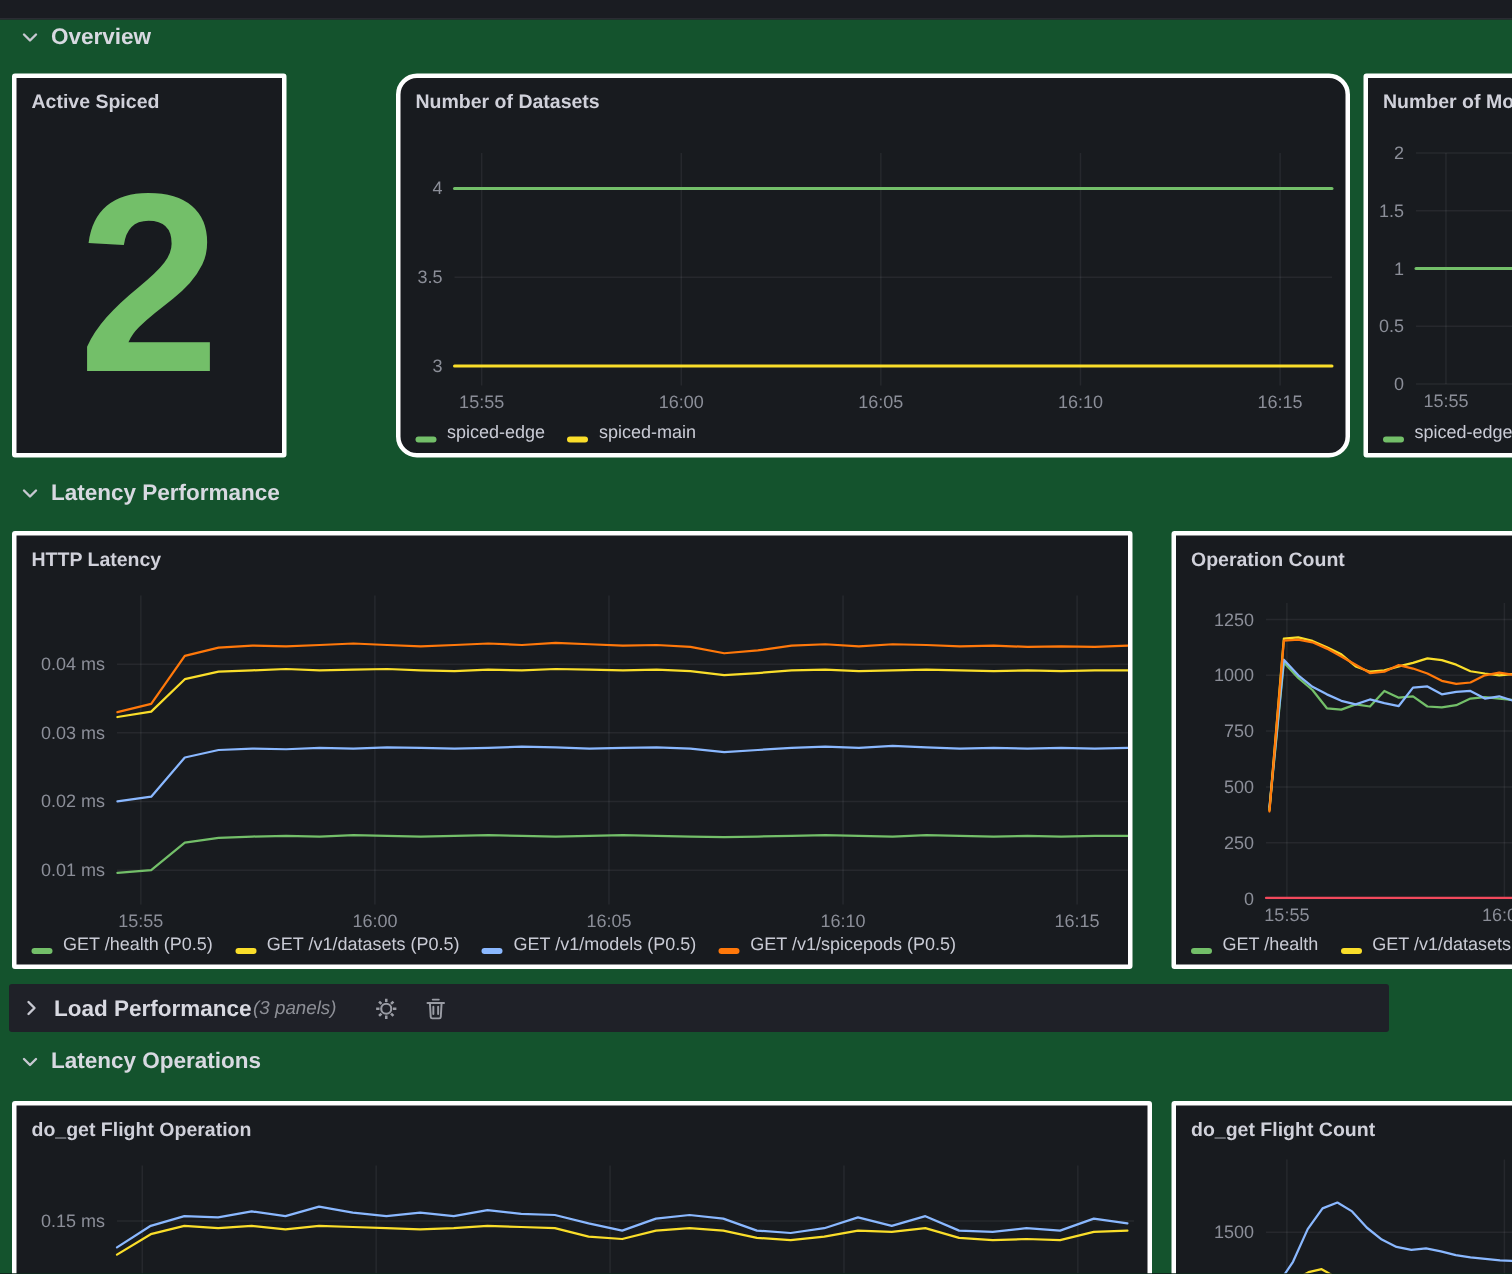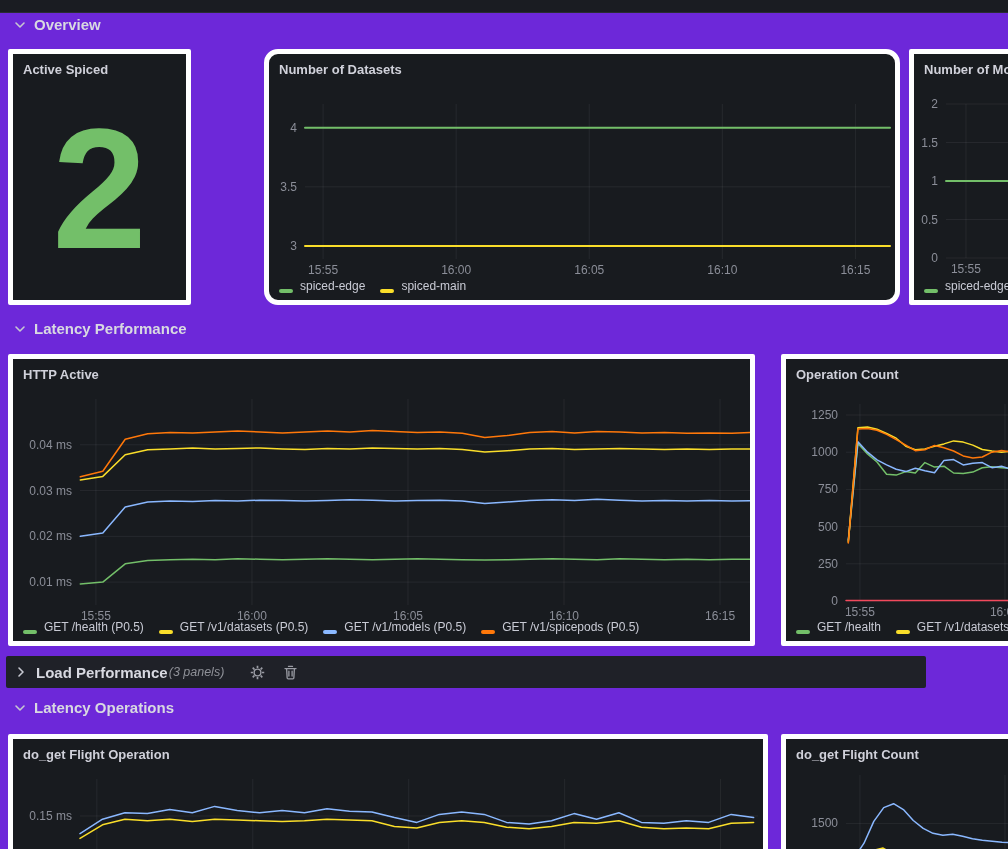--- a/index.html
+++ b/index.html
@@ -1,32 +1,32 @@
 <!DOCTYPE html>
 <html><head>
 <meta charset="utf-8">
 <style>
   html,body{margin:0;padding:0;background:#0b0c10;}
-  #screen{position:relative;width:1008px;height:849px;background:#6d28d9;overflow:hidden;
+  #screen{position:relative;width:1008px;height:849px;background:#14532d;overflow:hidden;
           font-family:"Liberation Sans",sans-serif;-webkit-font-smoothing:antialiased;}
   .topbar{position:absolute;left:0;top:0;width:1008px;height:12px;background:#1a1c22;border-bottom:1px solid #2a2c33;}
   .section-header{position:absolute;display:flex;align-items:center;gap:7px;color:#d8d9e1;
                   font-size:15px;font-weight:700;cursor:pointer;}
   #hdr-overview{left:13px;top:16px;}
   #hdr-latency{left:13px;top:320px;}
   #hdr-flight{left:13px;top:699px;}
   .chev{display:block;}
   .row-collapsed{position:absolute;left:6px;top:656px;width:920px;height:32px;background:#1f2128;
                  border-radius:2px;display:flex;align-items:center;padding:0 8px;box-sizing:border-box;cursor:pointer;}
   .row-collapsed .row-title{color:#d8d9e1;font-size:15px;font-weight:700;margin-left:8px;}
   .row-collapsed .row-count{color:#8e9097;font-size:12.5px;font-style:italic;margin-left:1px;}
   .icon-btn{background:none;border:none;padding:0;margin:0;cursor:pointer;display:flex;align-items:center;}
   #gear-btn{margin-left:26px;}
   #trash-btn{margin-left:19px;}
-  .panel{position:absolute;background:#181b1f;border:5px solid #ffffff;border-radius:2px;box-sizing:border-box;overflow:hidden;}
+  .panel{position:absolute;background:#181b1f;border:3px solid #ffffff;border-radius:2px;box-sizing:border-box;overflow:hidden;}
   #p-active{left:8px;top:49px;width:183px;height:256px;}
   #p-datasets{left:264px;top:49px;width:636px;height:256px;border-radius:14px;}
   #p-models{left:909px;top:49px;width:240px;height:256px;}
   #p-latency{left:8px;top:354px;width:747px;height:292px;}
   #p-opcount{left:781px;top:354px;width:240px;height:292px;}
   #p-duration{left:8px;top:734px;width:760px;height:130px;}
   #p-fcount{left:781px;top:734px;width:240px;height:130px;}
   .panel-title{position:absolute;left:10px;top:8px;font-size:13px;font-weight:600;color:#d0d1da;white-space:nowrap;z-index:2;}
   .chart{position:absolute;left:0;top:0;}
   .tick{fill:#8b8e98;font-size:12px;font-family:"Liberation Sans",sans-serif;}
@@ -121,21 +121,21 @@
   </div>
 
   <div class="section-header" id="hdr-latency">
     <svg class="chev" width="14" height="14" viewBox="0 0 14 14">
       <path d="M3 5l4 4 4-4" stroke="#c7c8d1" stroke-width="1.6" fill="none" stroke-linecap="round" stroke-linejoin="round"></path>
     </svg>
     <span>Latency Performance</span>
   </div>
 
   <div class="panel" id="p-latency">
-    <div class="panel-title">HTTP Active</div>
+    <div class="panel-title">HTTP Latency</div>
     <svg class="chart" width="745" height="290">
         <line x1="82.91539528432732" y1="40" x2="82.91539528432732" y2="246" stroke="rgba(204,204,220,0.08)" stroke-width="1"></line>
         <text x="82.91539528432732" y="261" text-anchor="middle" class="tick">15:55</text>
         <line x1="238.94868238557558" y1="40" x2="238.94868238557558" y2="246" stroke="rgba(204,204,220,0.08)" stroke-width="1"></line>
         <text x="238.94868238557558" y="261" text-anchor="middle" class="tick">16:00</text>
         <line x1="394.9819694868238" y1="40" x2="394.9819694868238" y2="246" stroke="rgba(204,204,220,0.08)" stroke-width="1"></line>
         <text x="394.9819694868238" y="261" text-anchor="middle" class="tick">16:05</text>
         <line x1="551.0152565880721" y1="40" x2="551.0152565880721" y2="246" stroke="rgba(204,204,220,0.08)" stroke-width="1"></line>
         <text x="551.0152565880721" y="261" text-anchor="middle" class="tick">16:10</text>
         <line x1="707.0485436893202" y1="40" x2="707.0485436893202" y2="246" stroke="rgba(204,204,220,0.08)" stroke-width="1"></line>

